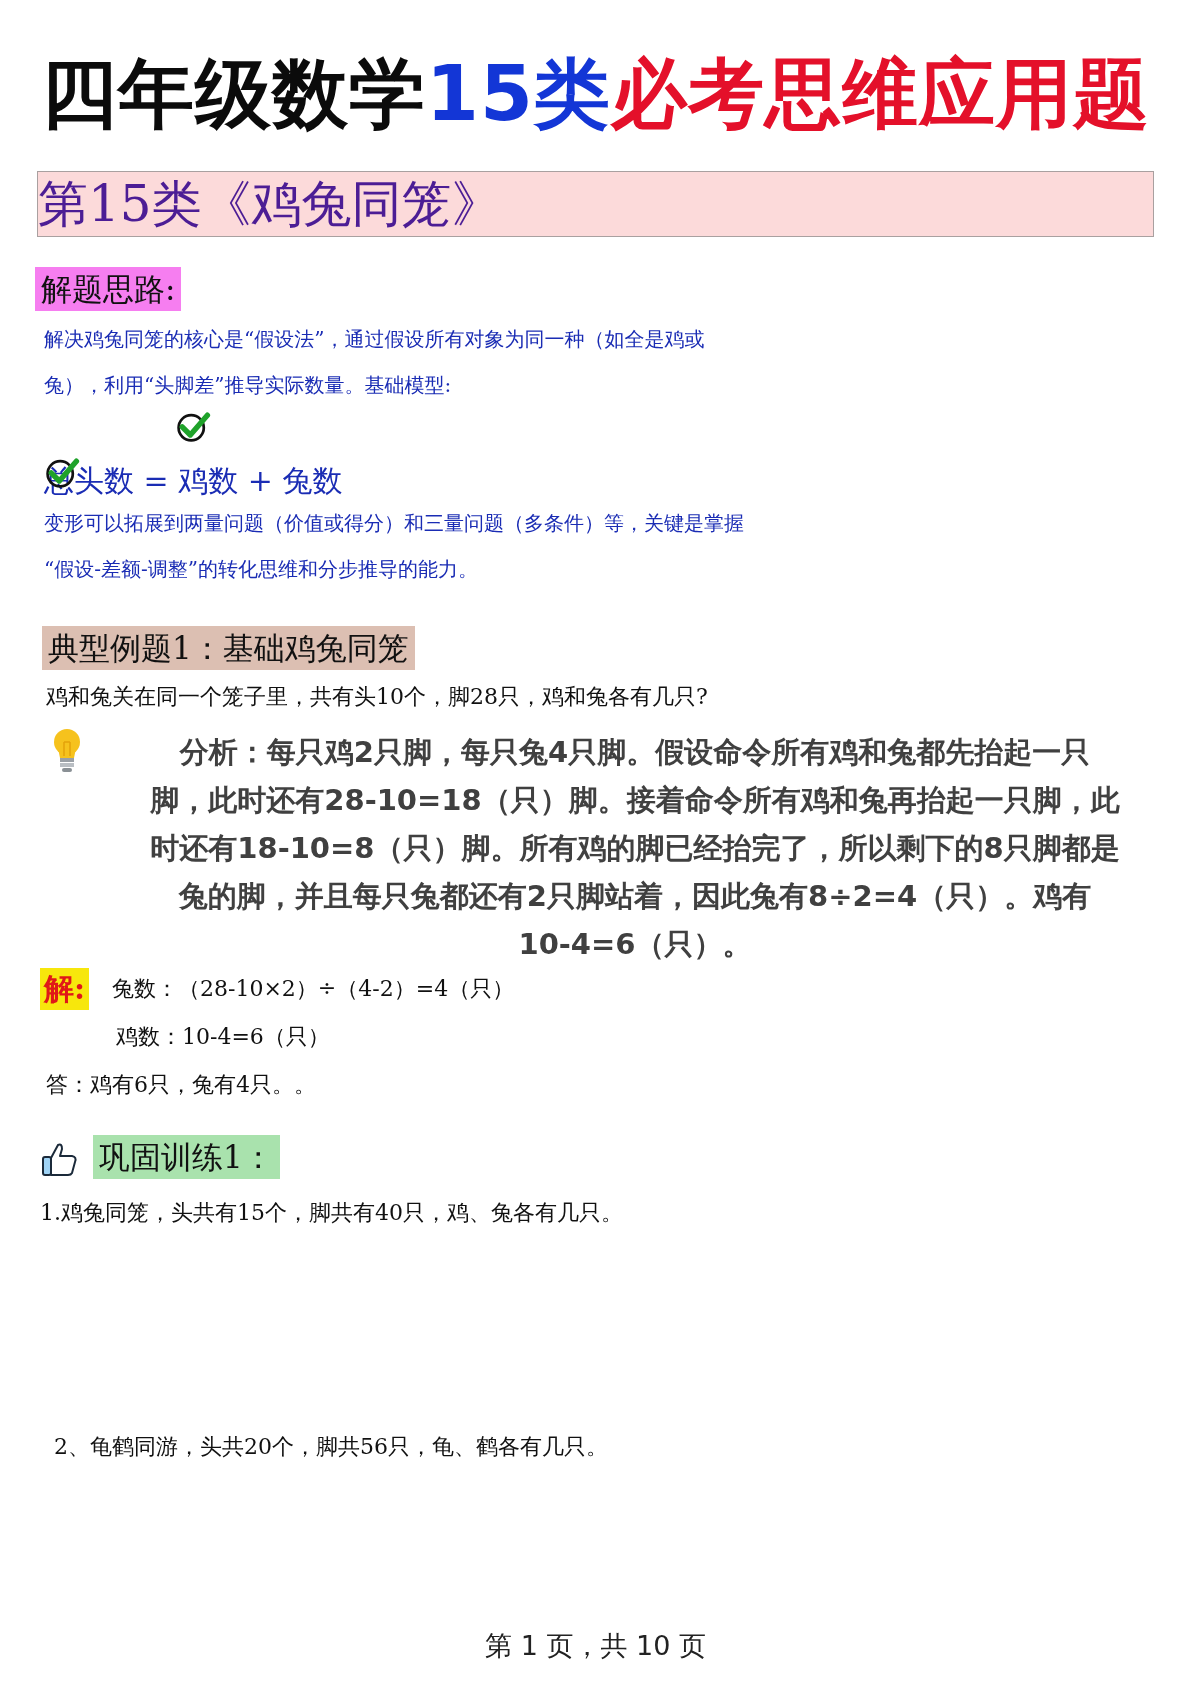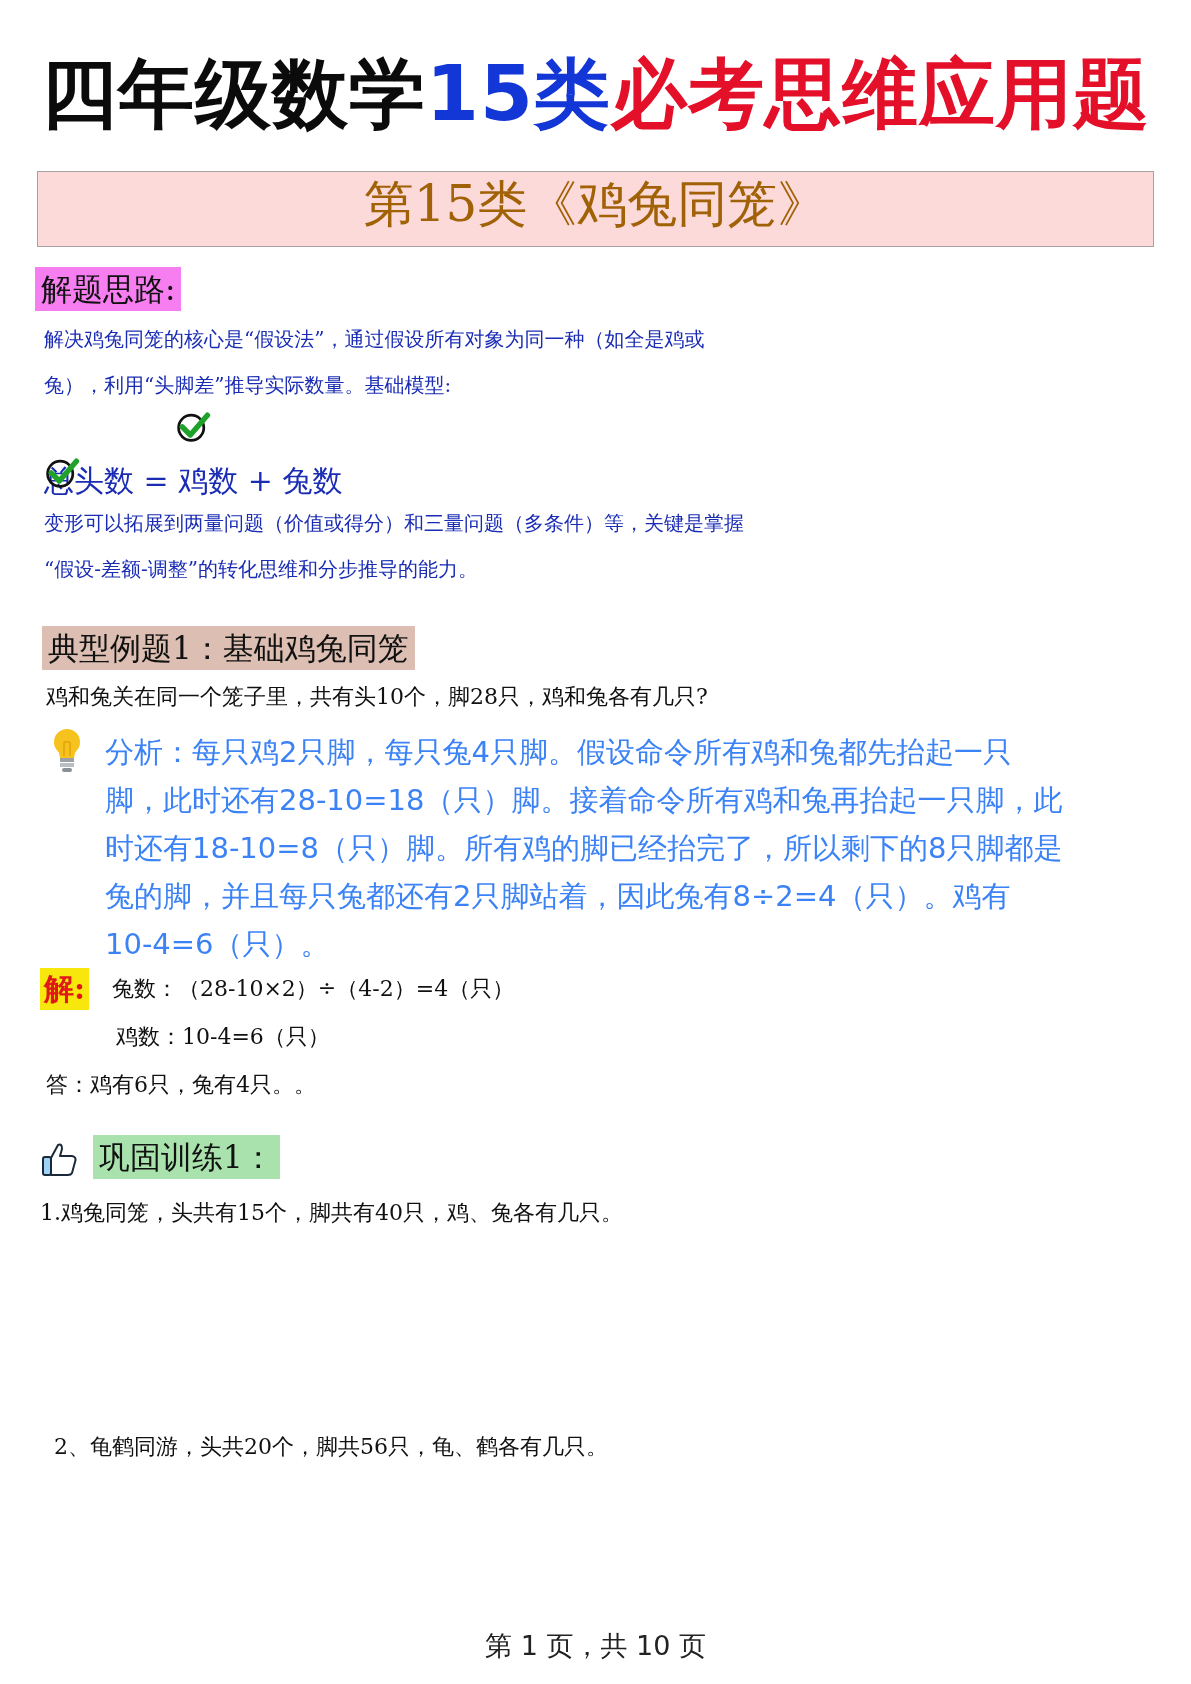--- a/index.html
+++ b/index.html
@@ -4,38 +4,38 @@
 <style>
   html, body { margin:0; padding:0; background:#ffffff; }
   body { width:1191px; height:1684px; position:relative; overflow:hidden;
          font-family:"DejaVu Sans","Liberation Sans",sans-serif; color:#111; }
   .title { position:absolute; top:52px; left:0; width:1191px; text-align:center;
            font-size:76px; font-weight:bold; letter-spacing:1px; line-height:1.1;
            font-family:"DejaVu Sans","Liberation Sans",sans-serif; }
   .title .t-black { color:#0b0b0b; }
   .title .t-blue { color:#1336d6; }
   .title .t-red { color:#e4102a; }
-  .banner { position:absolute; left:37px; top:171px; width:1117px; height:76px;
+  .banner { position:absolute; left:37px; top:171px; width:1117px; height:66px;
             background:#fcdada; border:1px solid #a9a0a0; box-sizing:border-box;
-            text-align:center; font-size:50px; line-height:64px; color:#a16207;
+            text-align:left; font-size:50px; line-height:64px; color:#4c1d95;
             font-family:"DejaVu Serif","Liberation Serif",serif; }
   .hl { display:inline-block; padding:0 6px; font-family:"DejaVu Serif","Liberation Serif",serif; }
   .sec1-head { position:absolute; left:35px; top:267px; font-size:31px; line-height:44px;
                background:#f67ef0; color:#111; }
   .blue-text { position:absolute; left:44px; color:#1a2cb4; font-size:20px; line-height:47px;
                font-family:"DejaVu Serif","Liberation Serif",serif; width:1130px; }
   .check-row { position:absolute; left:44px; color:#1a2cb4; font-size:30px; line-height:46px;
                font-family:"DejaVu Serif","Liberation Serif",serif; display:flex; align-items:center; gap:14px;flex-direction:column; }
   .check-icon { width:36px; height:36px; }
   .sec2-head { position:absolute; left:42px; top:626px; font-size:31px; line-height:44px;
                background:#dcbfb2; color:#111; }
   .plain { position:absolute; color:#111; font-size:22px; line-height:46px;
            font-family:"DejaVu Serif","Liberation Serif",serif; }
-  .analysis { position:absolute; left:105px; top:728px; width:1060px; color:#3b82f6;
-              font-size:29px; line-height:48px; font-weight:normal; }
+  .analysis { position:absolute; left:105px; top:728px; width:1060px; color:#404040;
+              font-size:29px; line-height:48px; font-weight:bold;text-align:center; }
   .bulb { position:absolute; left:52px; top:728px; width:30px; height:46px; }
   .jie { position:absolute; left:40px; top:968px; background:#f7e70c; color:#e01818;
          font-weight:bold; font-size:30px; line-height:42px; padding:0 4px;
          font-family:"DejaVu Serif","Liberation Serif",serif; }
   .sec3-head { position:absolute; left:93px; top:1135px; font-size:31px; line-height:44px;
                background:#a9e2ad; color:#111; }
   .thumb { position:absolute; left:40px; top:1140px; width:40px; height:40px; }
   .footer { position:absolute; left:0; width:1191px; top:1628px; text-align:center;
             font-size:27px; color:#222; }
 </style>

